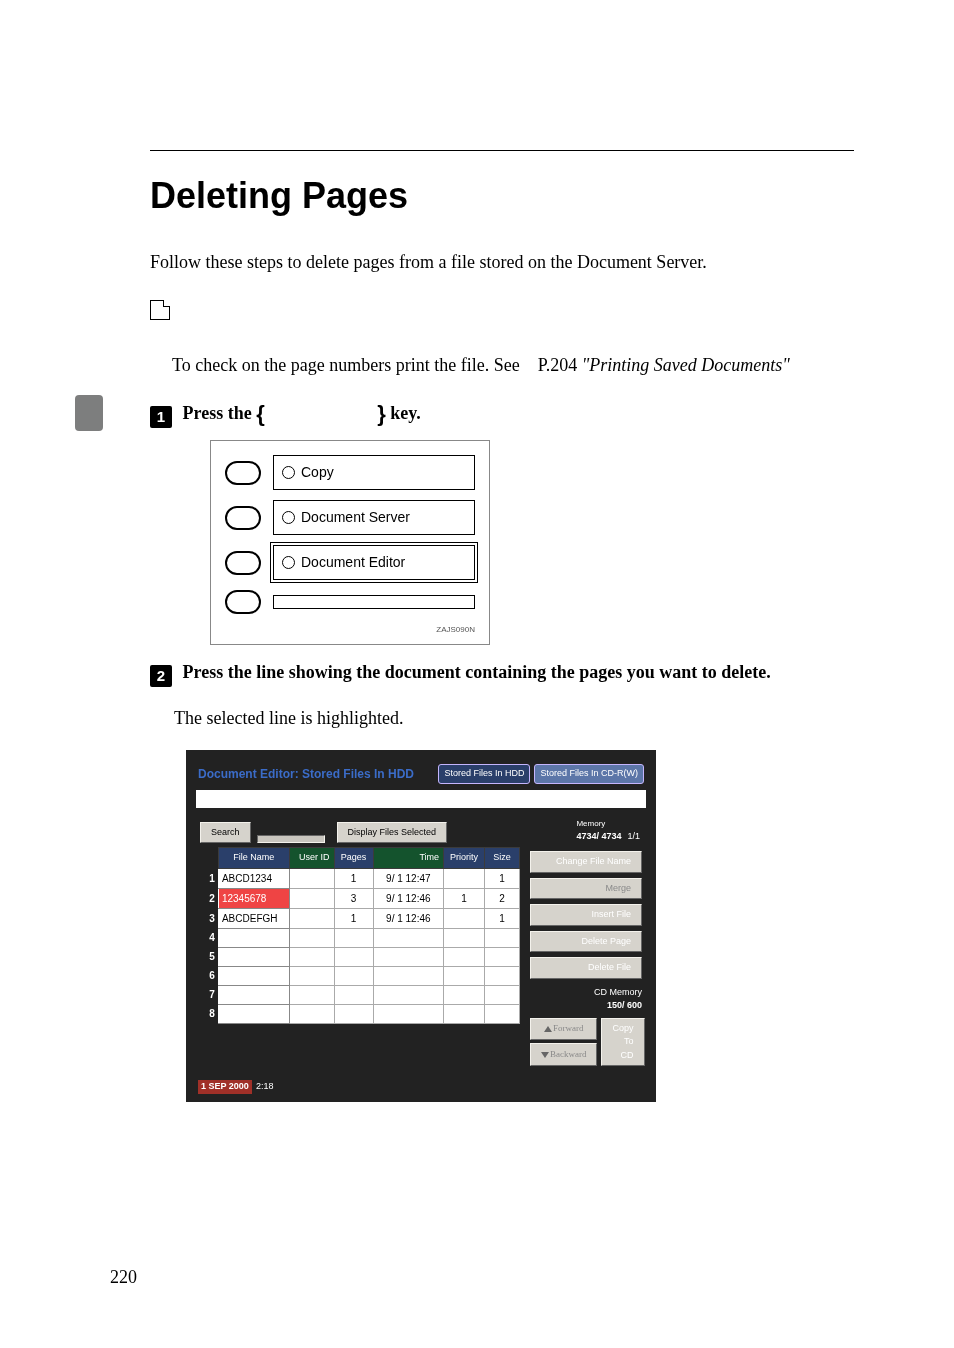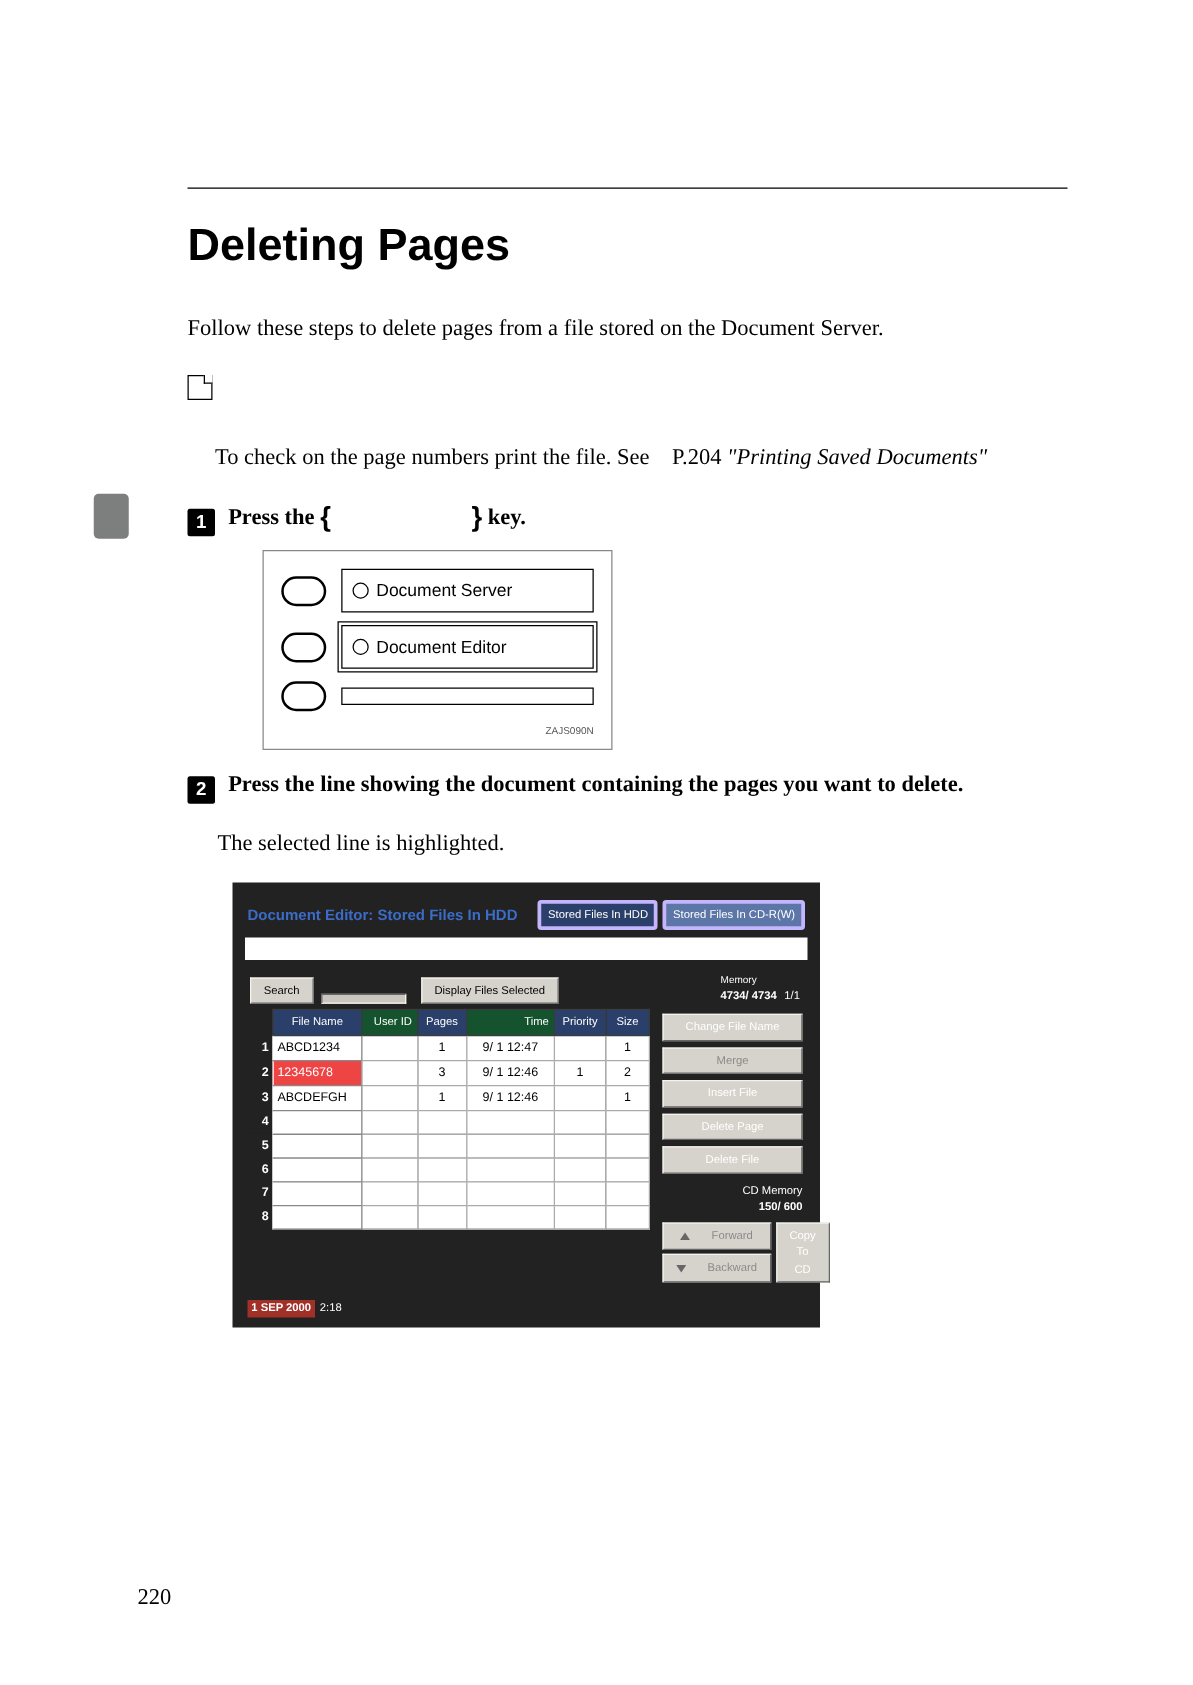--- a/index.html
+++ b/index.html
@@ -123,21 +123,21 @@
     display: flex;
     align-items: center;
     justify-content: space-between;
     color: #fff;
     padding: 0 2px 4px 2px;
   }
   .screen-title { color: #3b6cc8; font-weight: bold; font-size: 12px; }
   .pill {
     background: #2a3f6a;
     color: #fff;
-    border: 3px solid #c4b5fd;
+    border: 1px solid #c4b5fd;
     border-radius: 3px;
     padding: 2px 5px;
     font-size: 9px;
   }
   .pill.lite { background: #5c76a8; }
   .whitebar { background: #fff; height: 18px; margin: 2px 0 10px 0; }
 
   .toolbar-row {
     display: flex;
     align-items: flex-end;
@@ -213,25 +213,25 @@
   .w-size  { width: 28px;  }
 
   .side-ops {
     width: 112px;
     padding-top: 4px;
     display: flex;
     flex-direction: column;
     gap: 5px;
     color: #fff;
   }
-  .side-ops .btn3d { text-align: center; font-size: 9px; }
+  .side-ops .btn3d { text-align: right; font-size: 9px; }
   .side-ops .disabled { color: #8a8a8a; }
   .cdmem { text-align: right; font-size: 9px; margin-top: 2px; }
   .nav-row { display: flex; gap: 4px; }
-  .nav-row .half { flex: 1; display:flex; align-items:center; gap:17px; justify-content:center; }
+  .nav-row .half { flex: 1; display:flex; align-items:center; gap:1px; justify-content:center;font-family:Liberation Serif, serif; }
   .tri { width: 0; height: 0; border-left: 4px solid transparent; border-right: 4px solid transparent; }
   .tri.up { border-bottom: 6px solid #666; }
   .tri.down { border-top: 6px solid #666; }
   .sysmsg {
     margin-top: 8px;
     background: #222;
     color: #fff;
     font-size: 9px;
     padding: 2px 2px;
     display: flex;
@@ -279,20 +279,27 @@
         <span class="key-bracket">{</span>
         <span></span>
         &nbsp;&nbsp;&nbsp;&nbsp;&nbsp;&nbsp;&nbsp;&nbsp;&nbsp;&nbsp;&nbsp;&nbsp;&nbsp;&nbsp;&nbsp;&nbsp;&nbsp;&nbsp;&nbsp;&nbsp;&nbsp;&nbsp;&nbsp;
         <span class="key-bracket">}</span>
         <span> key.</span>
       </span>
     </div>
 
     
     <div class="panel1">
+      <div class="panel1-row">
+        <span class="oval-btn"></span>
+        <span class="mode-box">
+          <span class="led"></span>
+          <span>Copy</span>
+        </span>
+      </div>
       <div class="panel1-row">
         <span class="oval-btn"></span>
         <span class="mode-box">
           <span class="led"></span>
           <span>Document Server</span>
         </span>
       </div>
       <div class="panel1-row">
         <span class="oval-btn"></span>
         <span class="mode-box dbl">

